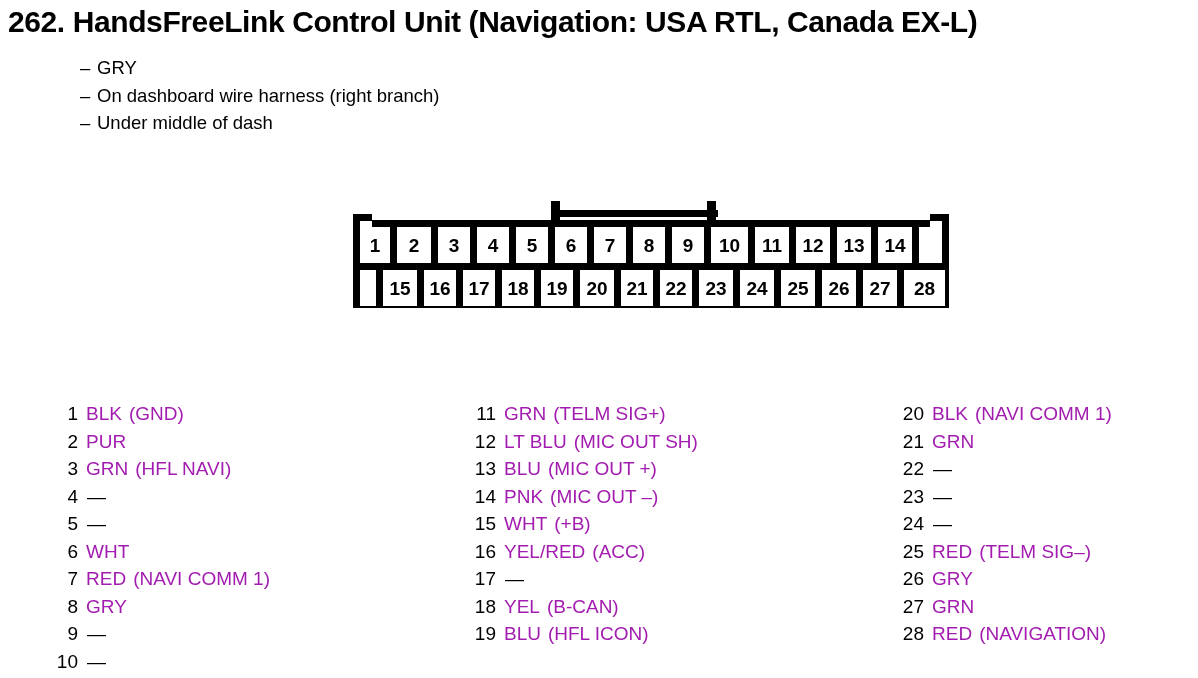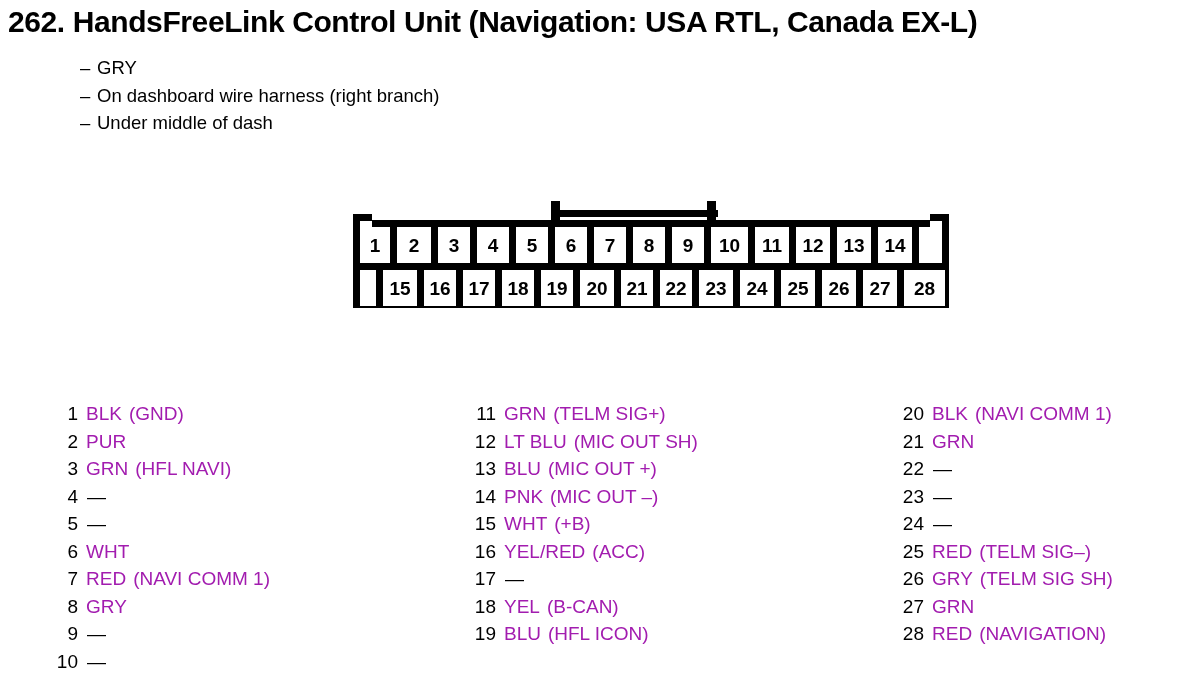--- a/index.html
+++ b/index.html
@@ -384,21 +384,20 @@
         <span class="legend-empty">—</span>
       </div>
       <div class="legend-row">
         <span class="legend-num">25</span>
         <span class="legend-color">RED</span>
         <span class="legend-signal">(TELM SIG–)</span>
       </div>
       <div class="legend-row">
         <span class="legend-num">26</span>
         <span class="legend-color">GRY</span>
-        <span class="legend-signal">(TELM SIG SH)</span>
       </div>
       <div class="legend-row">
         <span class="legend-num">27</span>
         <span class="legend-color">GRN</span>
       </div>
       <div class="legend-row">
         <span class="legend-num">28</span>
         <span class="legend-color">RED</span>
         <span class="legend-signal">(NAVIGATION)</span>
       </div>

